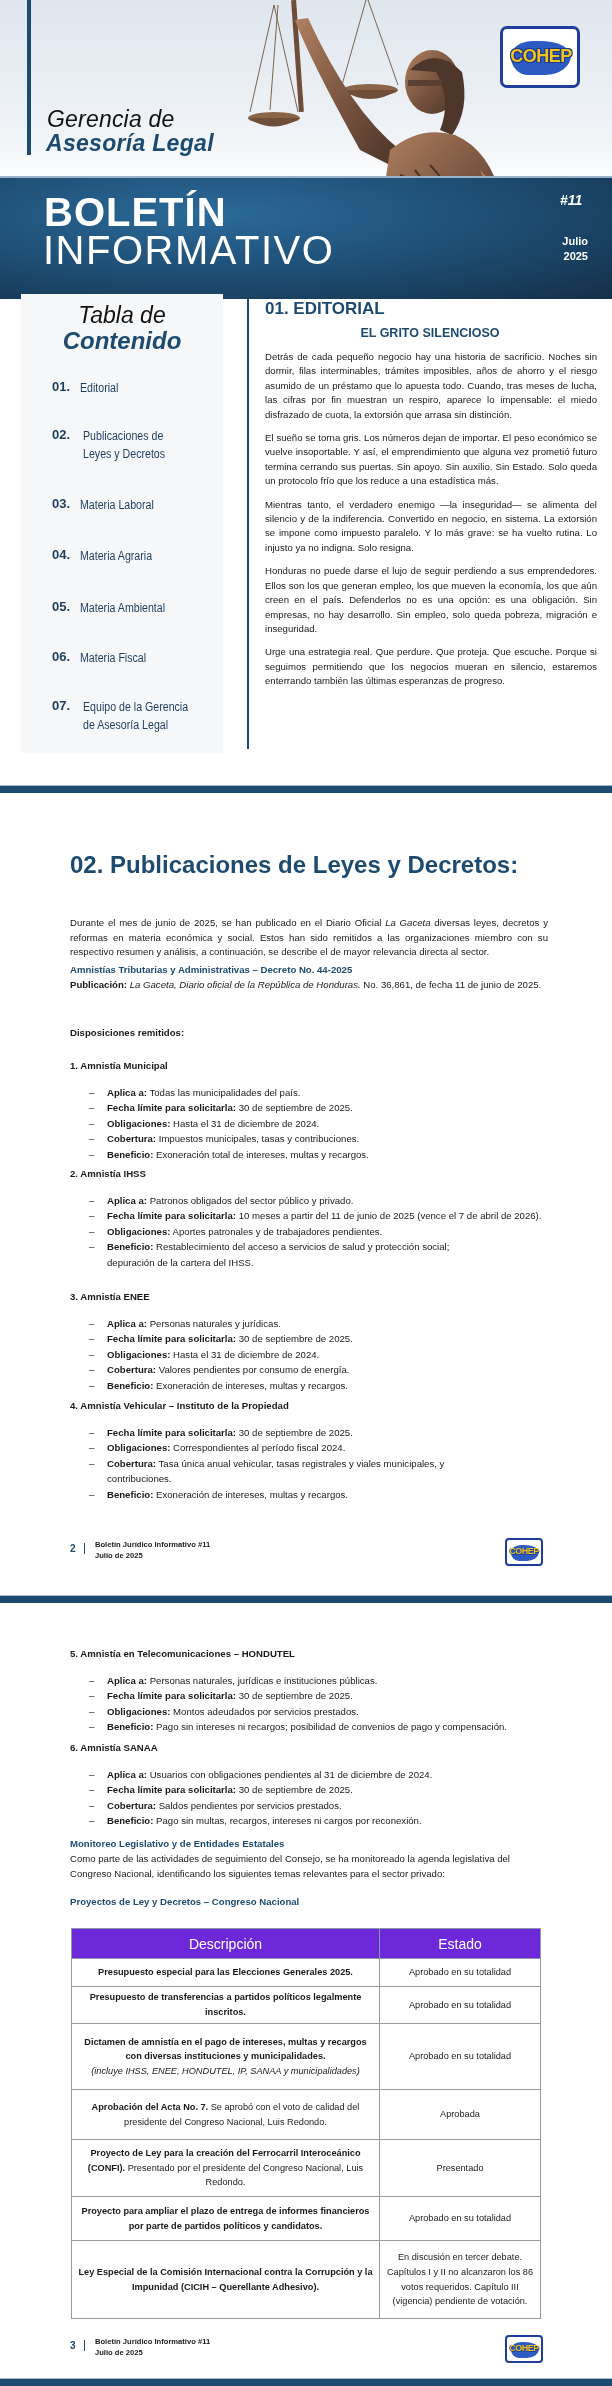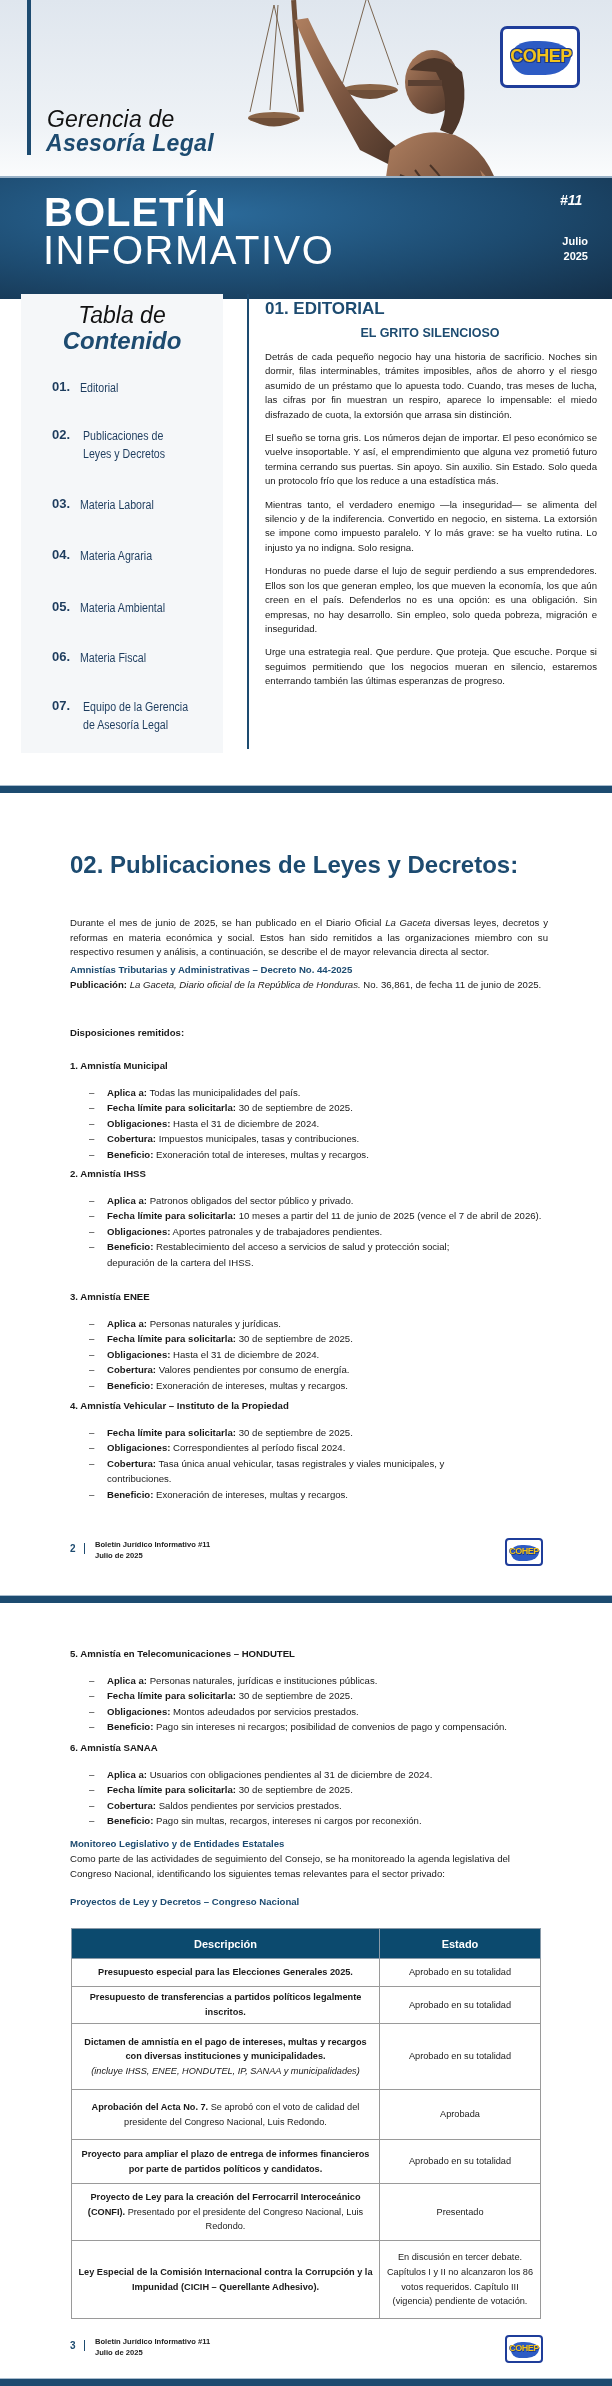--- a/index.html
+++ b/index.html
@@ -61,21 +61,21 @@
 
   .footer { position: absolute; left: 70px; width: 480px; height: 30px; }
   .footer-num { position: absolute; left: 0; top: 3px; font-size: 10px; font-weight: bold; color: #1d4b70; }
   .footer-sep { position: absolute; left: 14px; top: 3px; width: 1px; height: 11px; background: #1d4b70; }
   .footer-t1, .footer-t2 { position: absolute; left: 25px; font-size: 7.6px; font-weight: bold; color: #222; }
   .footer-t1 { top: 0; } .footer-t2 { top: 11px; }
   .footer .logo { left: 435px; top: -2px; }
 
   
   .tbl { position: absolute; left: 71px; top: 1928px; width: 470px; border-collapse: collapse; }
-  .tbl th { background: #0c4a6e; color: #fff; font-size: 11px; font-weight: bold; height: 30px; border: 1px solid #8a9aa8; }
+  .tbl th { background: #6d28d9; color: #fff; font-size: 14px; font-weight: normal; height: 30px; border: 1px solid #8a9aa8; }
   .tbl td { border: 1px solid #9a9a9a; font-size: 9.2px; line-height: 14.6px; text-align: center; vertical-align: middle; padding: 3px 5px; }
   .tbl td.desc { width: 308px; }
   .tbl td.desc b { font-weight: bold; }
   .tbl td.desc i { font-style: italic; }
 </style>
 </head>
 <body>
 
 <div class="cover">
   <div class="cover-vline"></div>
@@ -284,27 +284,27 @@
         <td>Aprobado en su totalidad</td>
       </tr>
       <tr style="height: 66px;">
         <td class="desc"><b>Dictamen de amnistía en el pago de intereses, multas y recargos con diversas instituciones y municipalidades.</b><br><i>(incluye IHSS, ENEE, HONDUTEL, IP, SANAA y municipalidades)</i></td>
         <td>Aprobado en su totalidad</td>
       </tr>
       <tr style="height: 50px;">
         <td class="desc"><b>Aprobación del Acta No. 7.</b><span> Se aprobó con el voto de calidad del presidente del Congreso Nacional, Luis Redondo.</span></td>
         <td>Aprobada</td>
       </tr>
+      <tr style="height: 57px;">
+        <td class="desc"><b>Proyecto de Ley para la creación del Ferrocarril Interoceánico (CONFI).</b><span> Presentado por el presidente del Congreso Nacional, Luis Redondo.</span></td>
+        <td>Presentado</td>
+      </tr>
       <tr style="height: 44px;">
         <td class="desc"><b>Proyecto para ampliar el plazo de entrega de informes financieros por parte de partidos políticos y candidatos.</b></td>
         <td>Aprobado en su totalidad</td>
-      </tr>
-      <tr style="height: 57px;">
-        <td class="desc"><b>Proyecto de Ley para la creación del Ferrocarril Interoceánico (CONFI).</b><span> Presentado por el presidente del Congreso Nacional, Luis Redondo.</span></td>
-        <td>Presentado</td>
       </tr>
       <tr style="height: 78px;">
         <td class="desc"><b>Ley Especial de la Comisión Internacional contra la Corrupción y la Impunidad (CICIH – Querellante Adhesivo).</b></td>
         <td>En discusión en tercer debate. Capítulos I y II no alcanzaron los 86 votos requeridos. Capítulo III (vigencia) pendiente de votación.</td>
       </tr>
     </tbody>
 </table>
 
 <div class="footer" style="top:2337px">
   <span class="footer-num">3</span>

